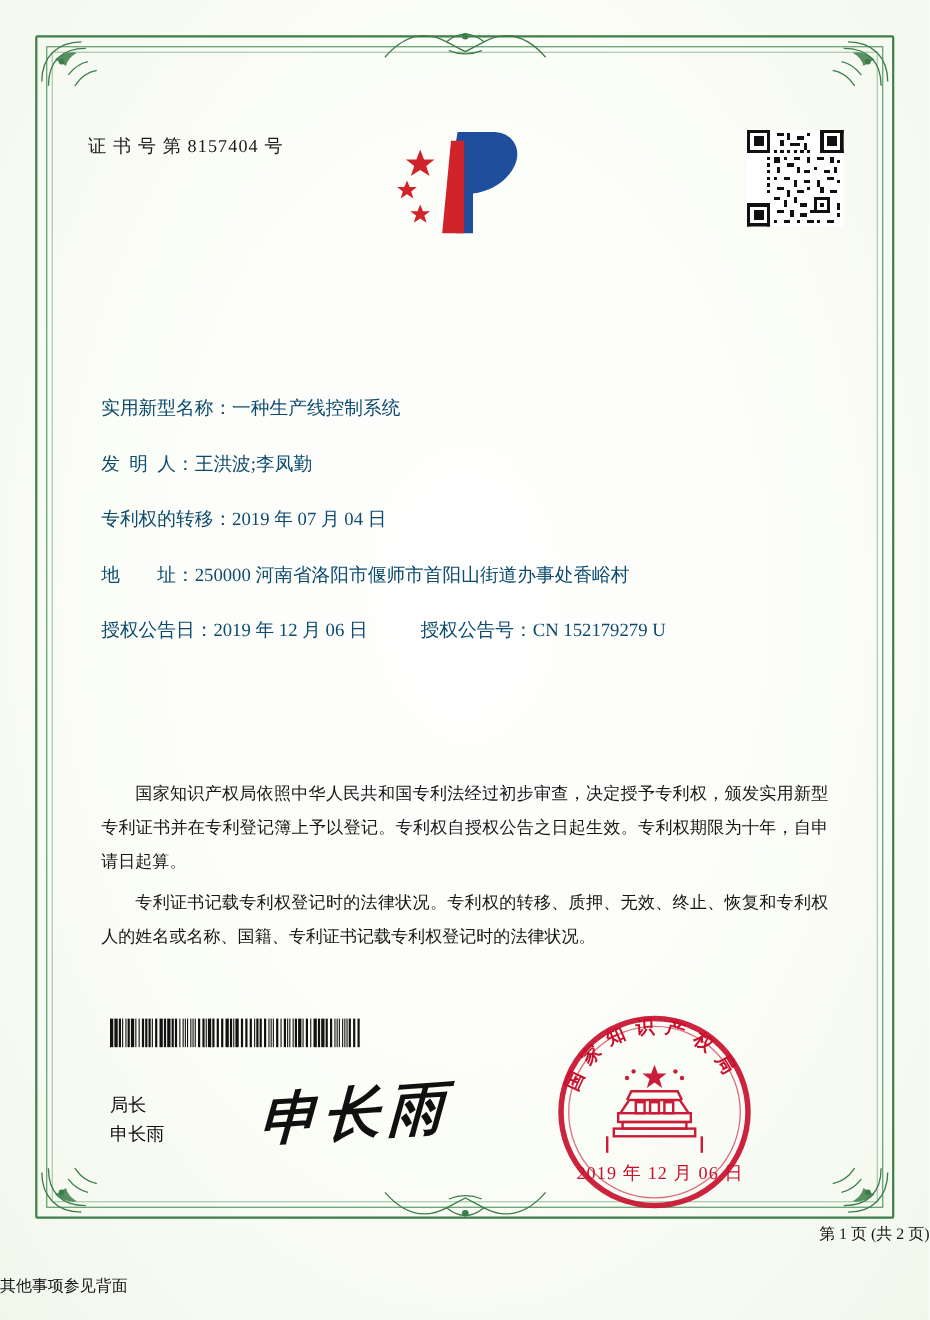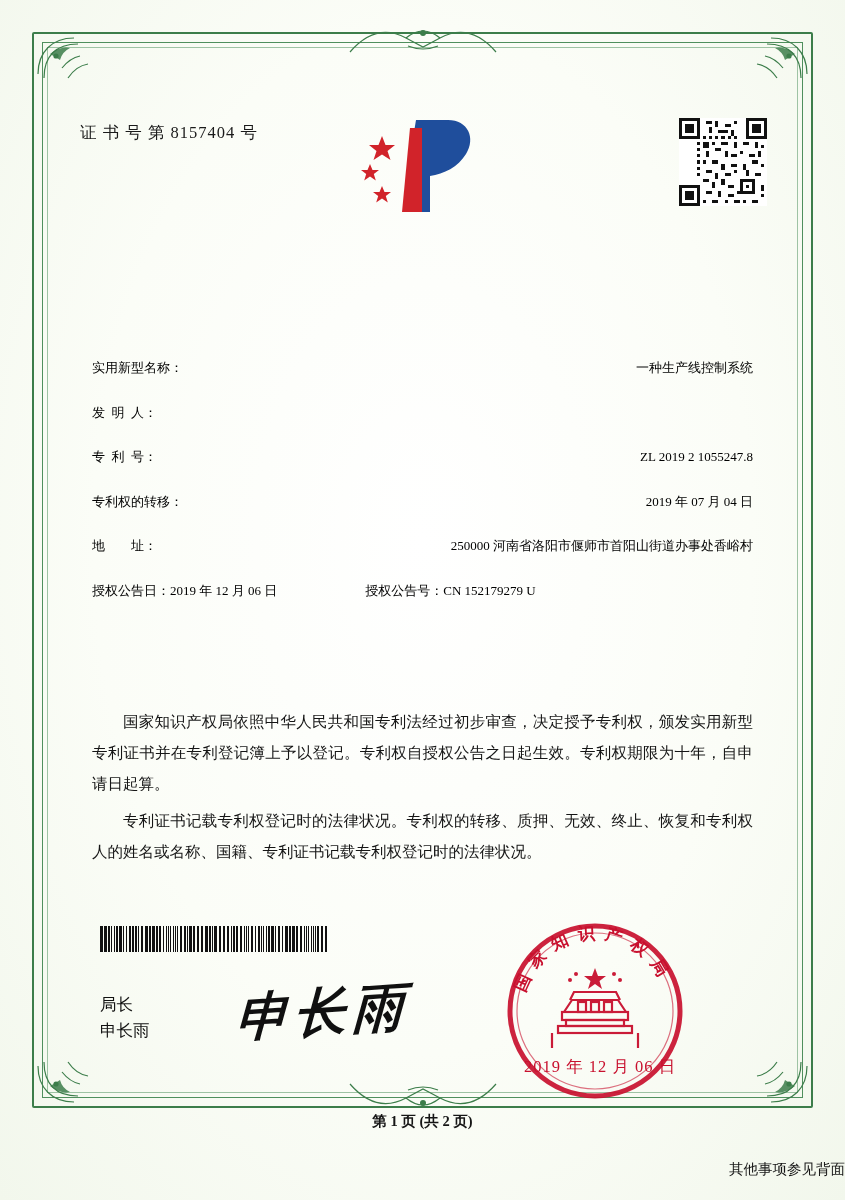--- a/index.html
+++ b/index.html
@@ -130,38 +130,37 @@
   .fields {
     position: absolute;
     left: 92px;
     top: 358px;
     right: 92px;
   }
   .row {
     display: flex;
     align-items: baseline;
     margin-bottom: 25px;
-    font-size: 13px;
+    font-size: 17px;
     line-height: 1.5;
-    color: #000000;
+    color: #0c4a6e;
   }
   .row .label {
     white-space: pre;
     flex: 0 0 auto;
   }
   .row .value {
     flex: 1 1 auto;
     word-break: break-all;
-    text-align: right;
   }
   .row.split .half {
     display: flex;
     align-items: flex-start;
   }
-  .row.split .half.second { margin-left: 88px; }
+  .row.split .half.second { margin-left: 48px; }
 
   
   .paras {
     position: absolute;
     left: 92px;
     right: 92px;
     top: 706px;
     font-size: 15.5px;
     line-height: 2.0;
     color: #151515;
@@ -229,31 +228,30 @@
     letter-spacing: 1px;
     white-space: nowrap;
   }
 
   
   .page-no {
     position: absolute;
     left: 0;
     right: 0;
     top: 1112px;
-    text-align: center;
+    text-align: right;
     font-size: 14.5px;
     color: #151515;
-    font-weight: bold;
   }
   .footnote {
     position: absolute;
     left: 0;
     right: 0;
     top: 1160px;
-    text-align: right;
+    text-align: left;
     font-size: 14.5px;
     color: #151515;
   }
 </style>
 </head>
 <body>
 
 <div class="page">
   <div class="page-bg"></div>
 
@@ -433,24 +431,21 @@
   </div>
 
 
   <div class="fields">
     <div class="row">
       <span class="label">实用新型名称：</span>
       <span class="value">一种生产线控制系统</span>
     </div>
     <div class="row">
       <span class="label">发  明  人：</span>
-    </div>
-    <div class="row">
-      <span class="label">专  利  号：</span>
-      <span class="value">ZL 2019 2 1055247.8</span>
+      <span class="value">王洪波;李凤勤</span>
     </div>
     <div class="row">
       <span class="label">专利权的转移：</span>
       <span class="value">2019 年 07 月 04 日</span>
     </div>
     <div class="row">
       <span class="label">地        址：</span>
       <span class="value">250000 河南省洛阳市偃师市首阳山街道办事处香峪村</span>
     </div>
     <div class="row split">

